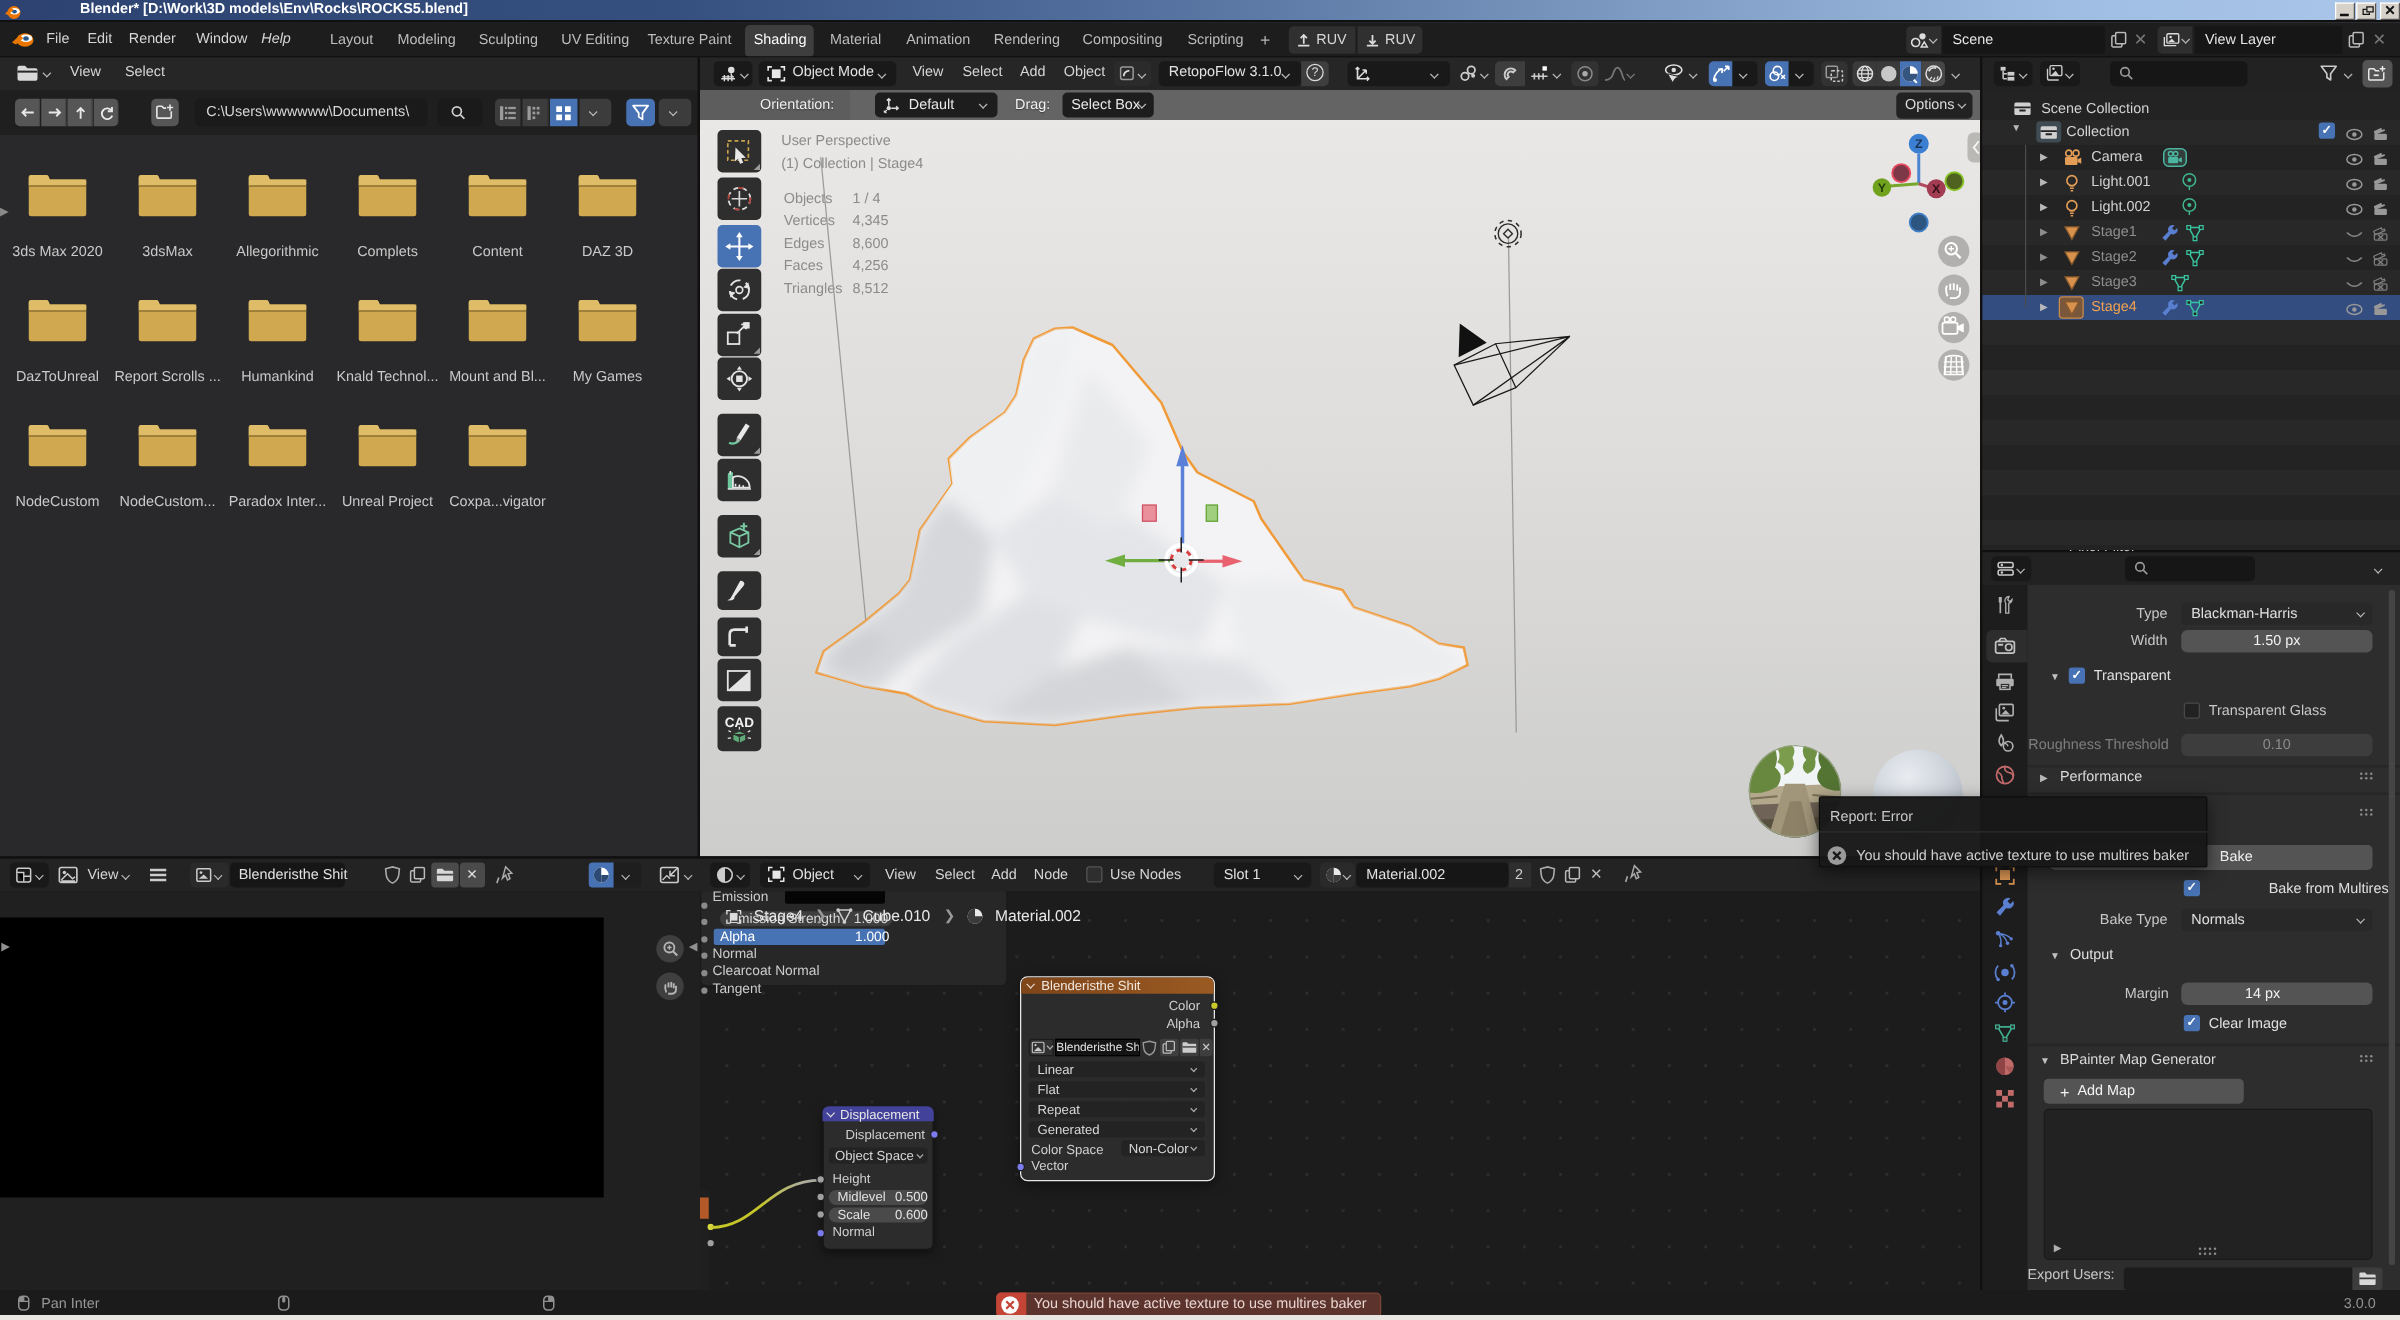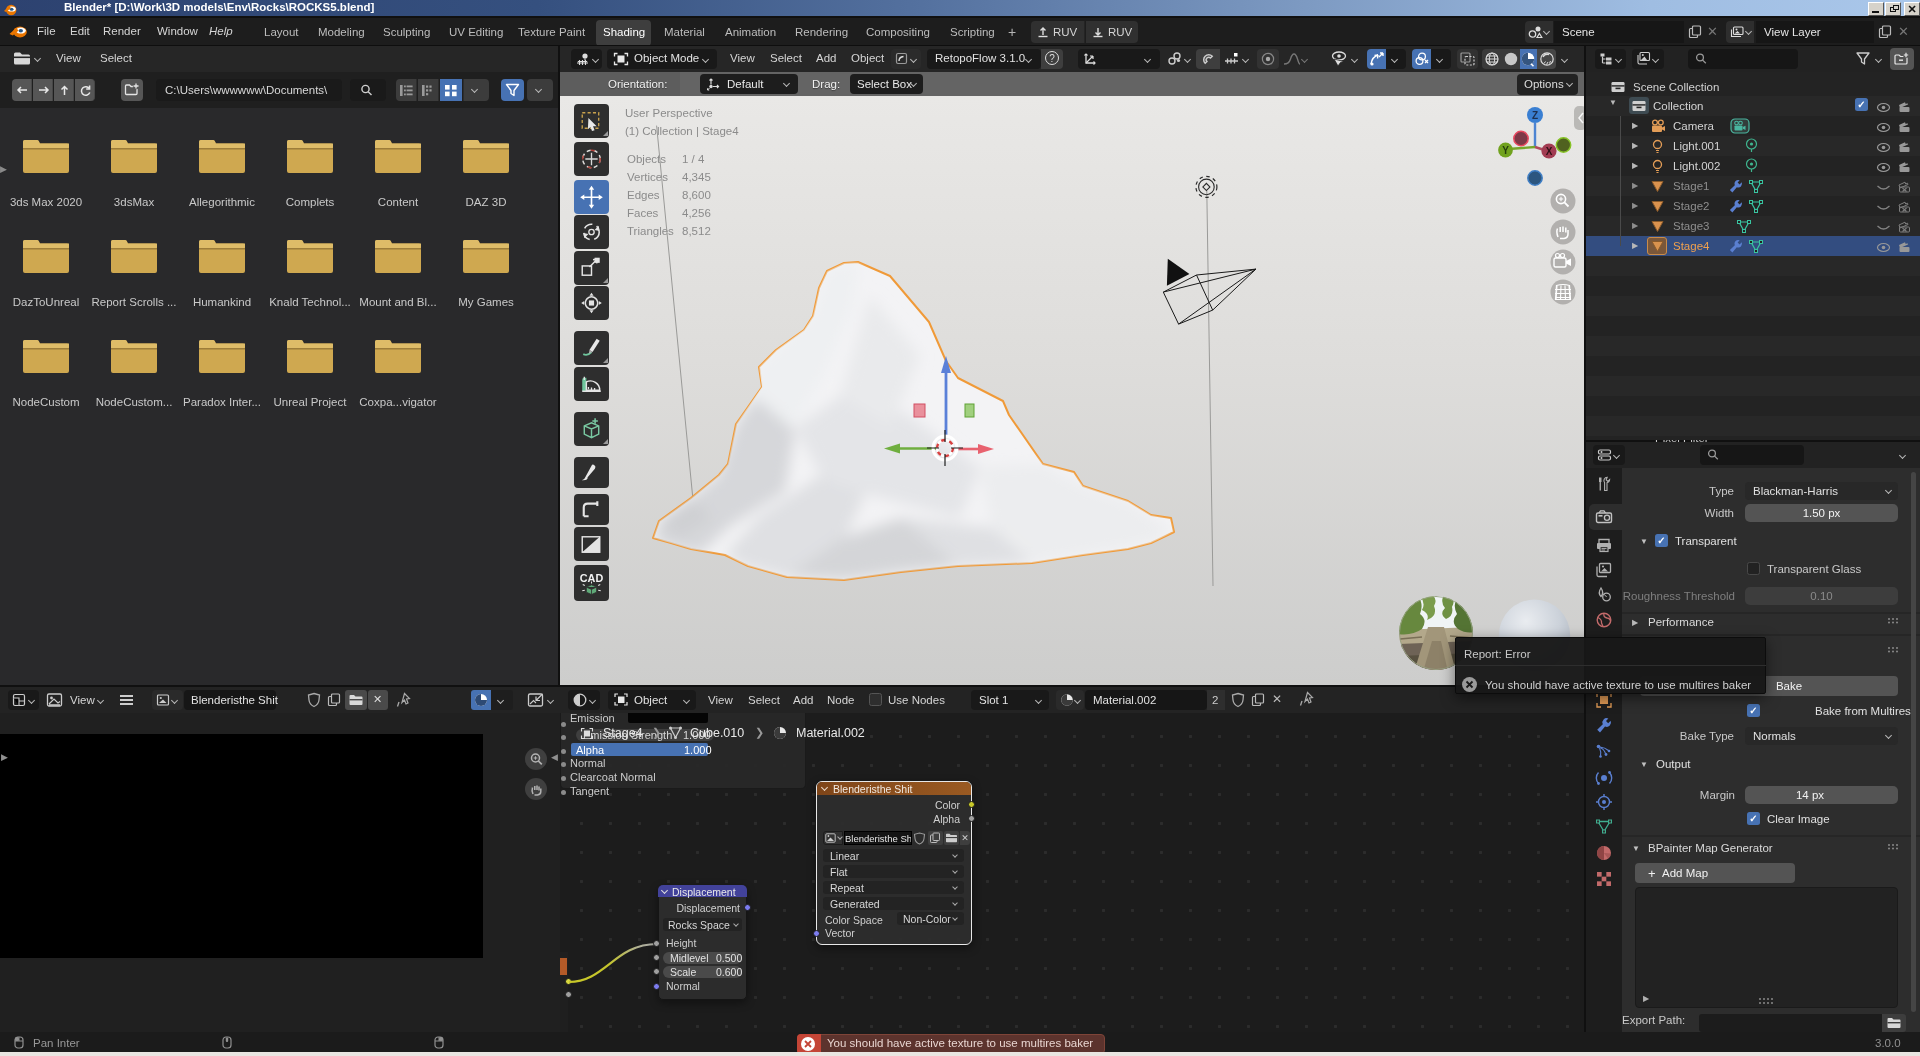--- a/index.html
+++ b/index.html
@@ -1003,21 +1003,21 @@
       <circle cx="6" cy="2" r="1"></circle>
       <circle cx="10" cy="2" r="1"></circle>
       <circle cx="14" cy="2" r="1"></circle>
       <circle cx="2" cy="6" r="1"></circle>
       <circle cx="6" cy="6" r="1"></circle>
       <circle cx="10" cy="6" r="1"></circle>
       <circle cx="14" cy="6" r="1"></circle>
     </g>
   </svg>
 <div class="abs" style="left:1622px;top:1014px;height:18px;overflow:hidden;">
-    <div class="tx" style="position:static;color:#c8c8c8;">Export Path:</div>
+    <div class="tx" style="position:static;color:#c8c8c8;">Export Users:</div>
   </div>
 <div class="abs" style="left:1699px;top:1014px;width:183px;height:18px;background:#1c1c1c;border-radius:3px 0 0 3px;"></div>
 <div class="abs" style="left:1882px;top:1014px;width:24px;height:18px;background:#3d3d3d;border-radius:0 3px 3px 0;"></div>
 <svg style="left:1886px;top:1016px;" width="16" height="14" viewBox="0 0 16 14">
     <path d="M1.5 3 Q1.5 2 2.5 2 L6 2 L7.5 3.5 L13.5 3.5 Q14.5 3.5 14.5 4.5 L14.5 11 Q14.5 12 13.5 12 L2.5 12 Q1.5 12 1.5 11 Z" fill="#d8d8d8"></path>
     <rect x="1.5" y="6" width="13" height="1.4" fill="#3d3d3d"></rect>
   </svg>
 <div class="abs" style="left:1911px;top:472px;width:5px;height:540px;background:#454545;border-radius:3px;"></div>
 <div class="abs" style="left:0;top:687px;width:560px;height:26px;background:#232323;"></div>
 <div class="wbox" style="left:8px;top:690px;width:31px;height:20px;"></div>
@@ -1195,21 +1195,21 @@
     </defs>
 <path d="M9 269 C 45 269, 55 231, 97 231" stroke="url(#wire1)" stroke-width="2.2" fill="none"></path>
 </svg>
 <div class="abs" style="left:658px;top:885px;width:89px;height:115px;background:rgba(45,45,45,0.96);border-radius:5px;border:1px solid #151515;box-shadow:0 3px 8px rgba(0,0,0,0.4);"></div>
 <div class="abs" style="left:658px;top:885px;width:89px;height:12px;background:#42429a;border-radius:5px 5px 0 0;"></div>
 <div class="abs" style="left:662px;top:888px;width:5px;height:5px;border-right:1.4px solid #ddd;border-bottom:1.4px solid #ddd;transform:rotate(45deg);"></div>
 <div class="tx" style="left:672px;top:886px;color:#e8e8e8;font-size:10.5px;">Displacement</div>
 <div class="tx" style="left:666px;top:902px;color:#d0d0d0;font-size:10.5px;width:74px;text-align:right;">Displacement</div>
 <div class="abs" style="left:744px;top:904px;width:7px;height:7px;border-radius:50%;background:#7c7cf0;border:1px solid #1c1c1c;"></div>
 <div class="abs" style="left:663px;top:918px;width:79px;height:13px;background:#232323;border-radius:3px;"></div>
-<div class="tx" style="left:668px;top:919px;color:#d8d8d8;font-size:10.5px;">Rocks Space</div>
+<div class="tx" style="left:668px;top:919px;color:#d8d8d8;font-size:10.5px;">Object Space</div>
 <div class="abs" style="left:734px;top:922px;width:4px;height:4px;border-right:1.3px solid #aaa;border-bottom:1.3px solid #aaa;transform:rotate(45deg);"></div>
 <div class="abs" style="left:653px;top:940px;width:7px;height:7px;border-radius:50%;background:#a0a0a0;border:1px solid #1c1c1c;"></div>
 <div class="tx" style="left:666px;top:937px;color:#d0d0d0;font-size:10.5px;">Height</div>
 <div class="abs" style="left:653px;top:954px;width:7px;height:7px;border-radius:50%;background:#a0a0a0;border:1px solid #1c1c1c;"></div>
 <div class="abs" style="left:663px;top:952px;width:79px;height:12px;background:#4a4a4a;border-radius:6px;"></div>
 <div class="tx" style="left:670px;top:952px;color:#e2e2e2;font-size:10.5px;">Midlevel</div>
 <div class="tx" style="left:716px;top:952px;color:#e2e2e2;font-size:10.5px;">0.500</div>
 <div class="abs" style="left:653px;top:968px;width:7px;height:7px;border-radius:50%;background:#a0a0a0;border:1px solid #1c1c1c;"></div>
 <div class="abs" style="left:663px;top:966px;width:79px;height:12px;background:#4a4a4a;border-radius:6px;"></div>
 <div class="tx" style="left:670px;top:966px;color:#e2e2e2;font-size:10.5px;">Scale</div>

